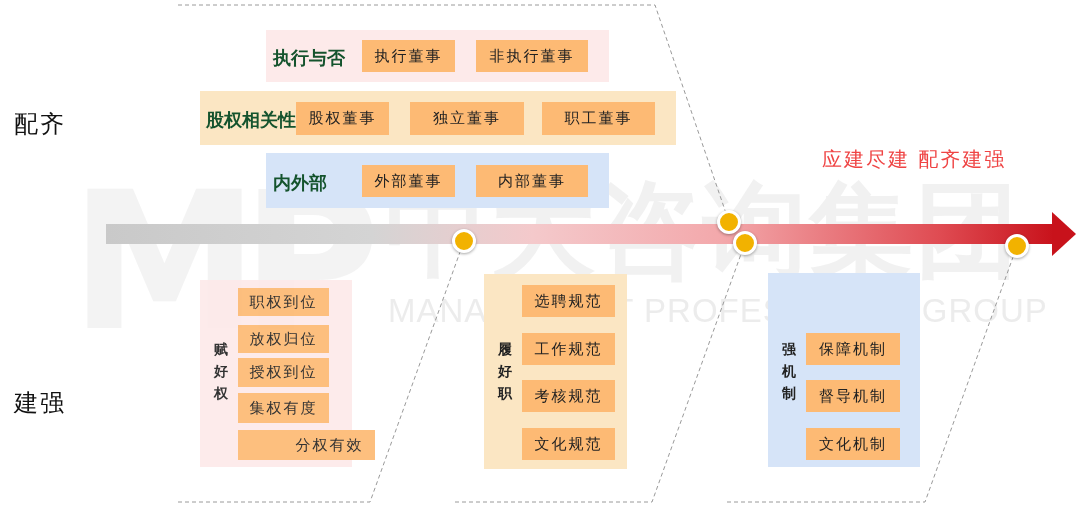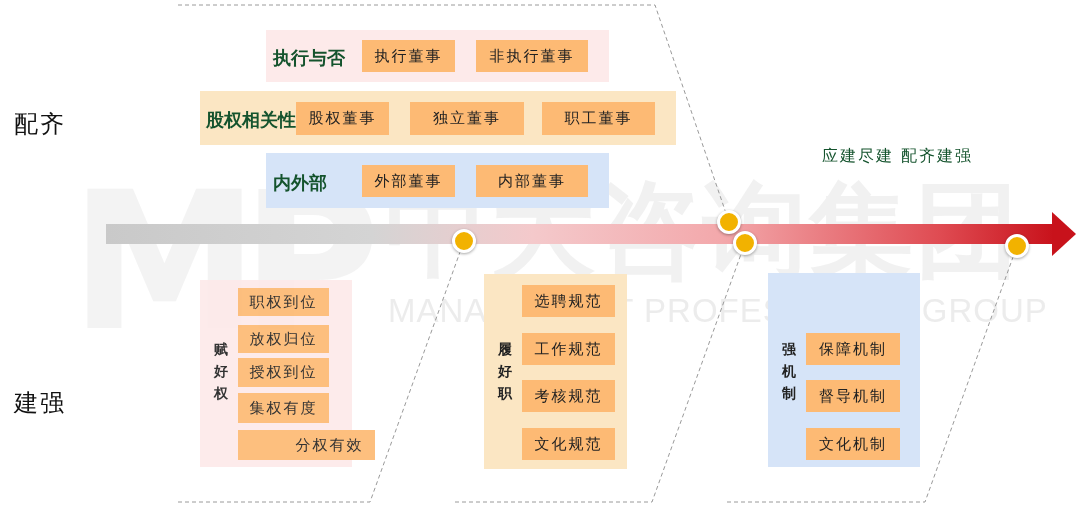--- a/index.html
+++ b/index.html
@@ -50,21 +50,21 @@
     position: absolute; font-size: 18px; font-weight: bold; color: #14532d; white-space: nowrap;
   }
   .chip {
     position: absolute; background: #fdba74; display: flex; align-items: center; justify-content: center;
     font-size: 15px; letter-spacing: 2px; color: #222; white-space: nowrap;
   }
   .side-label {
     position: absolute; font-size: 24px; color: #111; letter-spacing: 2px;
   }
   .title {
-    position: absolute; left: 822px; top: 146px; font-size: 16px; color: #14532d; letter-spacing: 2px;
+    position: absolute; left: 822px; top: 146px; font-size: 20px; color: #ef4444; letter-spacing: 2px;
     white-space: nowrap;
   }
   .vlabel {
     position: absolute; font-size: 14px; font-weight: bold; color: #222; width: 18px; line-height: 22px;
     text-align: right; word-break: break-all;
   }
   svg.lines { position: absolute; left: 0; top: 0; }
 </style>
 </head>
 <body>

